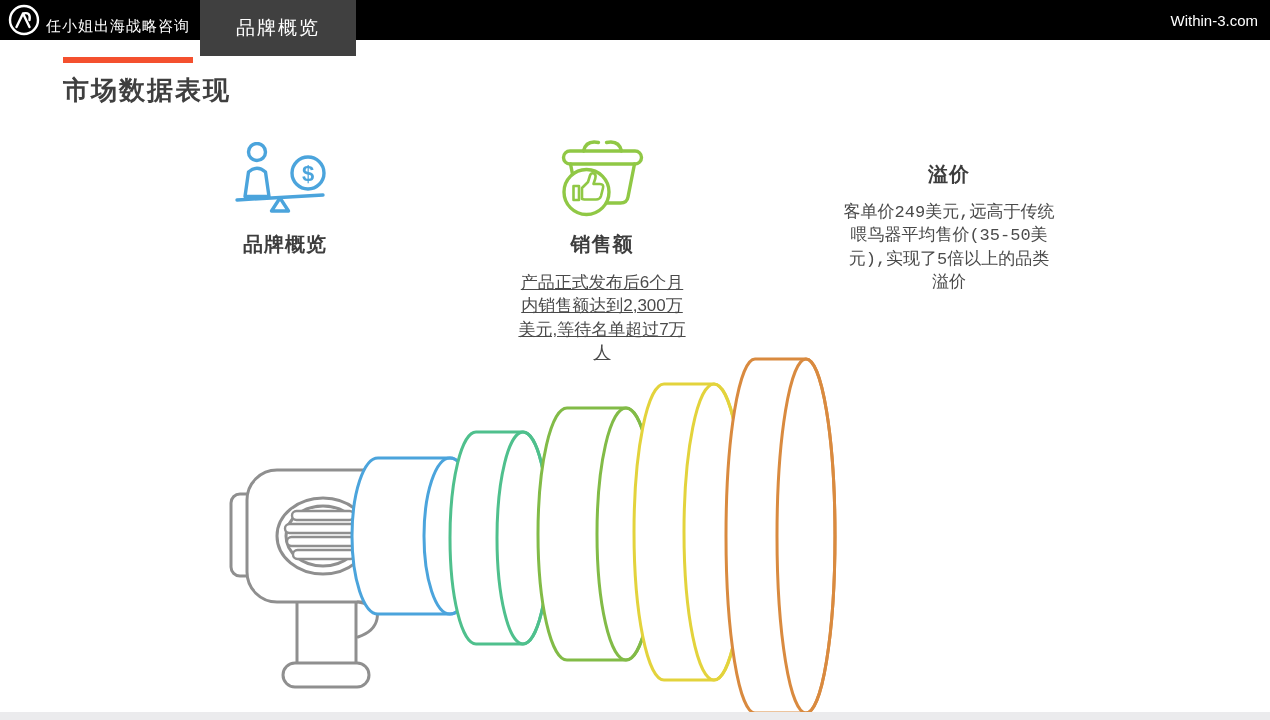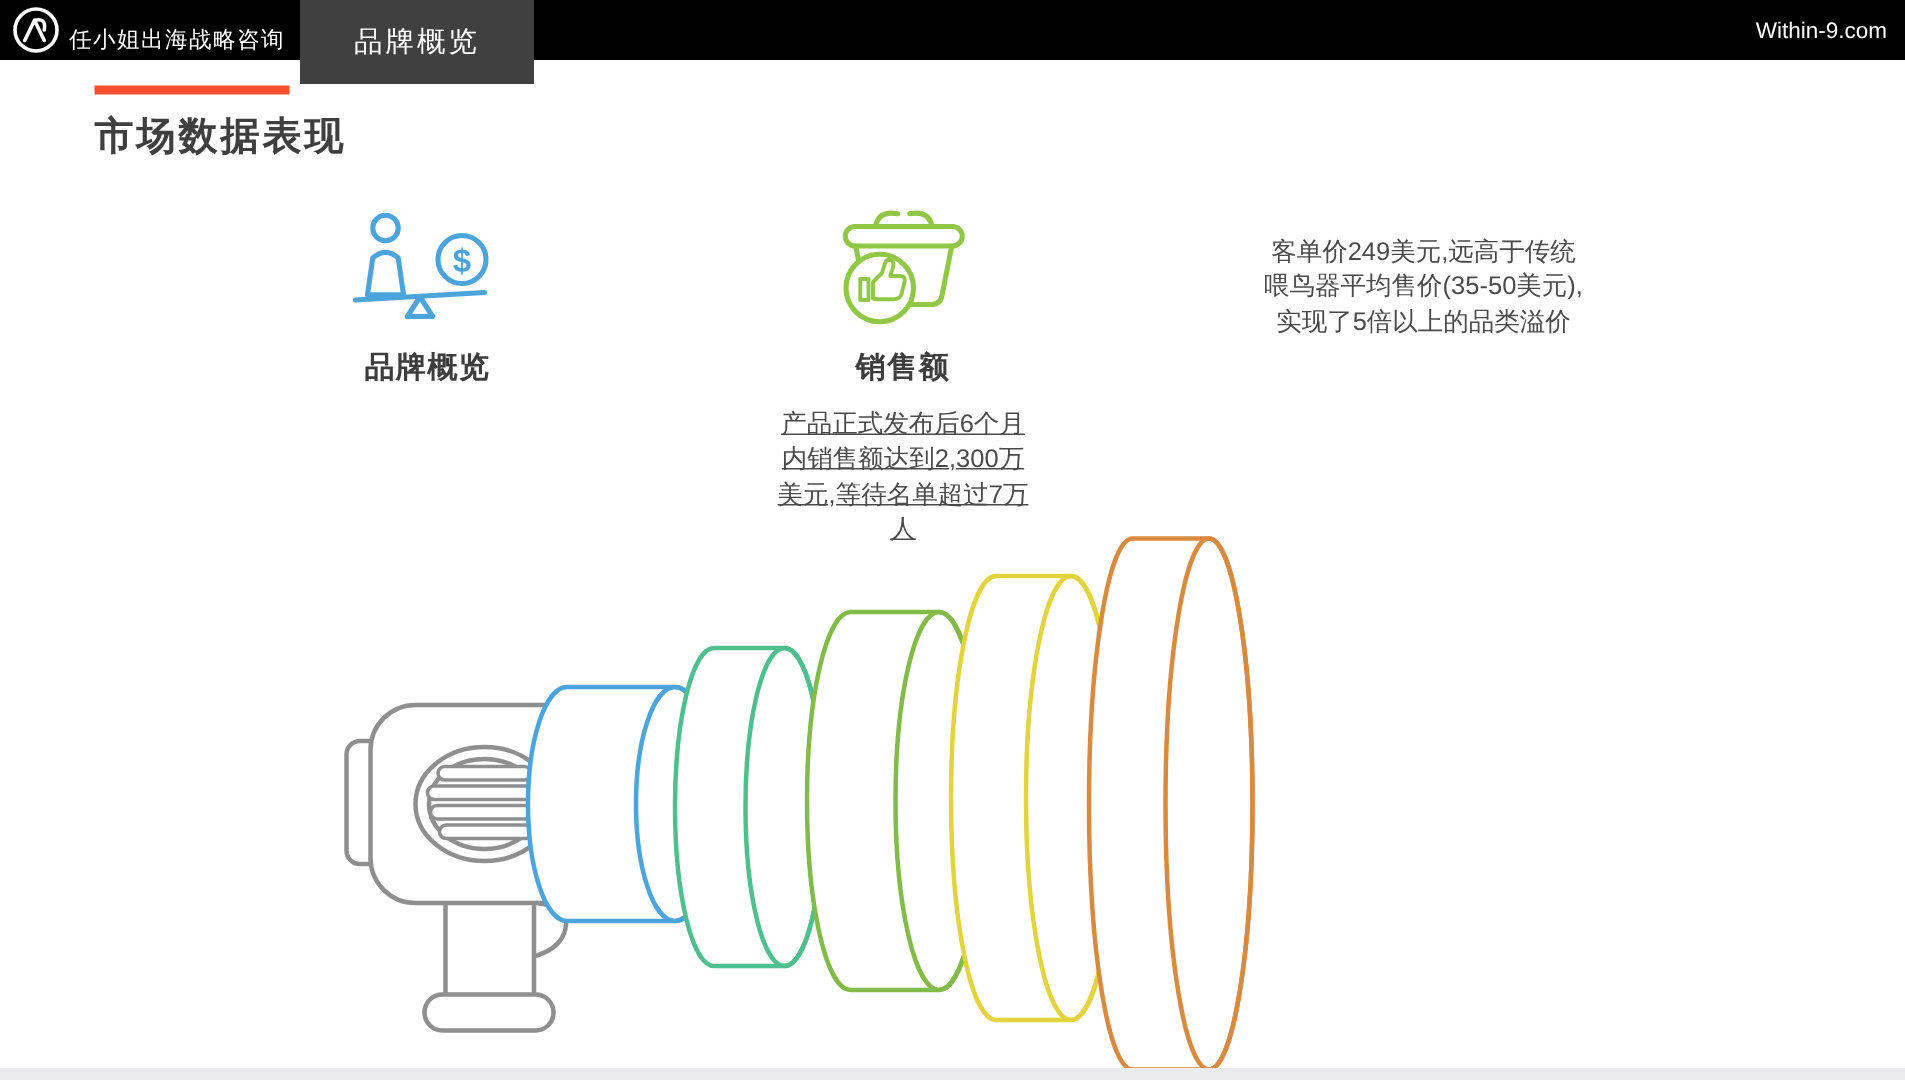--- a/index.html
+++ b/index.html
@@ -66,21 +66,21 @@
     margin: 13px auto 0 auto;
     font-size: 17px; font-weight: 500;
     line-height: 1.38;
     color: #4a4a4a;
   }
   #stat-0 { left: 185px; width: 200px; }
   #stat-1 { left: 512px; width: 180px; }
   #stat-2 { left: 840px; width: 218px; }
   #stat-0 .stat-text { width: 192px; }
   #stat-1 .stat-text { width: 172px; text-decoration: underline; }
-  #stat-2 .stat-text { width: 214px; }
+  #stat-2 .stat-text { width: 214px; font-family: Liberation Mono, monospace; }
 
   
   .illustration {
     position: absolute; left: 0; top: 0;
     width: 1270px; height: 720px;
     pointer-events: none;
   }
 
   
   .bottom-strip {
@@ -94,21 +94,21 @@
 
 <div class="topbar">
   <div class="logo-wrap">
     <svg width="32" height="32" viewBox="0 0 32 32">
       <circle cx="16" cy="16" r="14" fill="none" stroke="#ffffff" stroke-width="2.4"></circle>
       <path d="M 8.5 23 L 15 9.5 L 21.5 23 M 15 9.5 Q 23 7.5 21.5 16" fill="none" stroke="#ffffff" stroke-width="2.4" stroke-linecap="round" stroke-linejoin="round"></path>
     </svg>
   </div>
   <div class="brand">任小姐出海战略咨询</div>
   <div class="tab">品牌概览</div>
-  <div class="site">Within-9.com</div>
+  <div class="site">Within-3.com</div>
 </div>
 
 <div class="title-block">
   <div class="title-accent"></div>
   <div class="page-title">市场数据表现</div>
 </div>
 
 <div class="stat-col" id="stat-0">
   <div class="icon-area">
     <svg width="102" height="72" viewBox="0 0 100 72">
@@ -139,20 +139,21 @@
         <rect x="24" y="48" width="5.5" height="14"></rect>
         <path d="M 32.5 61 V 50 L 38.5 44 L 40.5 37.5 Q 41.5 34.5 44.5 35.5 Q 46.8 36.5 45.8 40.5 L 44 46 H 50.5 Q 54.5 46 53.5 50 L 51.5 58 Q 50.5 61.5 46.5 61.5 L 35 61.5 Z"></path>
       </g>
     </svg>
   </div>
   <div class="stat-label">销售额</div>
   <div class="stat-text">产品正式发布后6个月内销售额达到2,300万美元,等待名单超过7万人</div>
 </div>
 
 <div class="stat-col" id="stat-2">
+  <div class="stat-label">溢价</div>
   <div class="stat-text">客单价249美元,远高于传统喂鸟器平均售价(35-50美元),实现了5倍以上的品类溢价</div>
 </div>
 
 <svg class="illustration" viewBox="0 0 1270 720">
 
   <g id="megaphone">
     <g fill="#ffffff" stroke="#8f8f8f" stroke-width="3" stroke-linecap="round" stroke-linejoin="round">
       <rect x="231" y="494" width="24" height="82" rx="9"></rect>
       <rect x="247" y="470" width="167" height="132" rx="30"></rect>
     </g>

